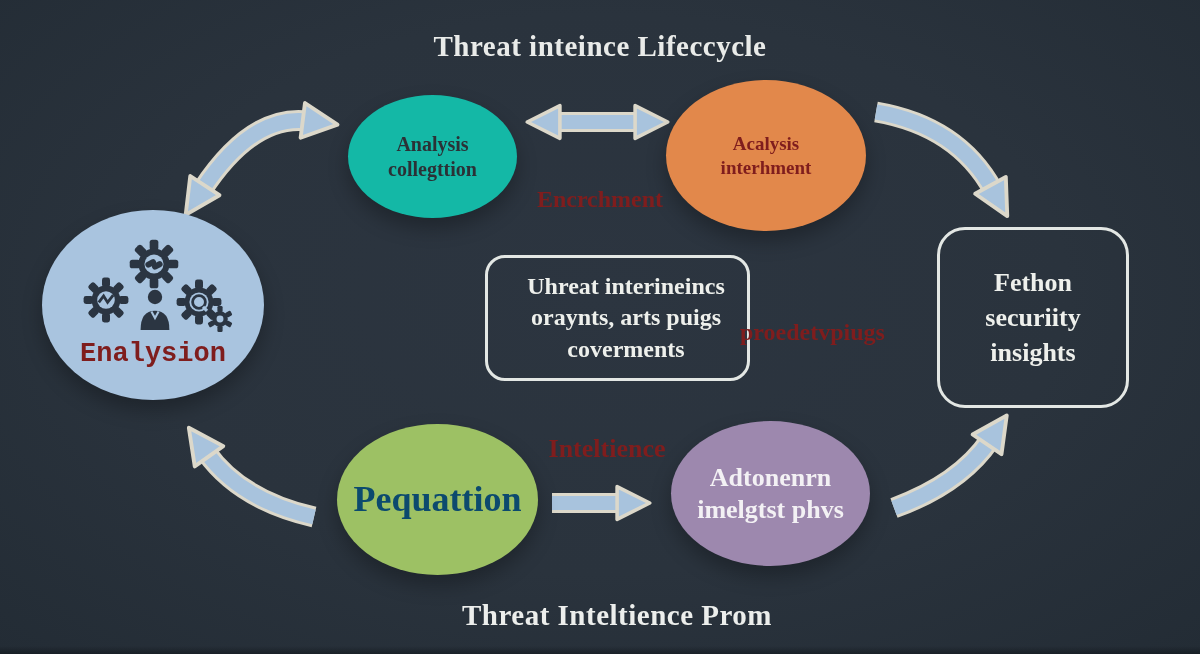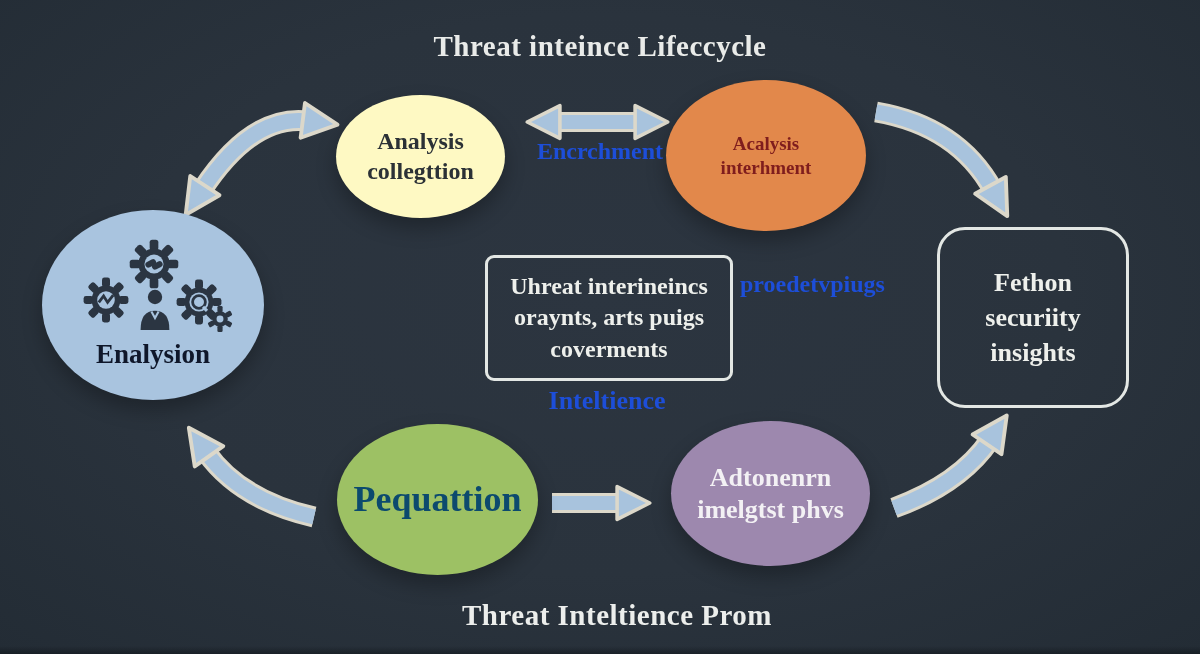--- a/index.html
+++ b/index.html
@@ -18,35 +18,35 @@
     position:absolute;top:599px;left:0;width:1200px;text-align:center;
     transform:translateX(17px);
     color:#eceeec;font-size:29px;font-weight:bold;letter-spacing:.5px;
   }
   .node{
     position:absolute;border-radius:50%;
     display:flex;align-items:center;justify-content:center;text-align:center;
     font-weight:bold;box-shadow:0 10px 20px rgba(0,0,0,.28);
   }
   .node .lbl{line-height:1.22;}
-  .ellipse-gray{left:336px;top:95px;width:169px;height:123px;background:#fef9c3;color:#2b3136;font-size:24px;}
+  .ellipse-gray{left:348px;top:95px;width:169px;height:123px;background:#14b8a6;color:#2b3136;font-size:20px;}
   .ellipse-orange{left:666px;top:80px;width:200px;height:151px;background:#e2884b;color:#7f1d1d;font-size:19px;text-align:center;}
   .ellipse-green{left:337px;top:424px;width:201px;height:151px;background:#9dc164;color:#0c4a6e;font-size:36px;}
   .ellipse-purple{left:671px;top:421px;width:199px;height:145px;background:#9d88ae;color:#f3f1f4;font-size:26px;}
-  .circle-blue{left:42px;top:210px;width:222px;height:190px;background:#a9c4df;color:#0f172a;font-size:27px;display:block;}
+  .circle-blue{left:42px;top:210px;width:222px;height:190px;background:#a9c4df;color:#7f1d1d;font-size:27px;display:block;font-family:Liberation Mono, monospace;}
   .circle-blue .lbl{position:absolute;left:0;top:128px;width:100%;text-align:center;}
   .icon{position:absolute;color:#2b3542;}
   .outline-box{
     position:absolute;border:3px solid #e3e7e4;background:transparent;
     display:flex;align-items:center;justify-content:center;text-align:center;
     color:#eef0ec;font-weight:bold;
   }
-  .center-box{left:485px;top:255px;width:242px;height:120px;border-radius:9px;font-size:24px;line-height:1.3;}
+  .center-box{left:485px;top:255px;width:242px;height:120px;border-radius:20px;font-size:24px;line-height:1.3;padding-left:17px;}
   .insights-box{left:937px;top:227px;width:186px;height:175px;border-radius:28px;font-size:26px;line-height:1.35;}
-  .annotation{position:absolute;color:#1d4ed8;font-weight:bold;}
+  .annotation{position:absolute;color:#7f1d1d;font-weight:bold;margin-top:48px;}
   .anno-enrichment{left:520px;top:138px;width:160px;text-align:center;font-size:24px;}
   .anno-procedures{left:740px;top:271px;width:170px;text-align:left;font-size:24px;}
   .anno-enalrch{left:487px;top:386px;width:240px;text-align:center;font-size:26px;}
   svg.arrow-layer{position:absolute;left:0;top:0;}
 </style>
 </head>
 <body>
 
 <svg class="arrow-layer" width="1200" height="654" viewBox="0 0 1200 654">
   <defs>

